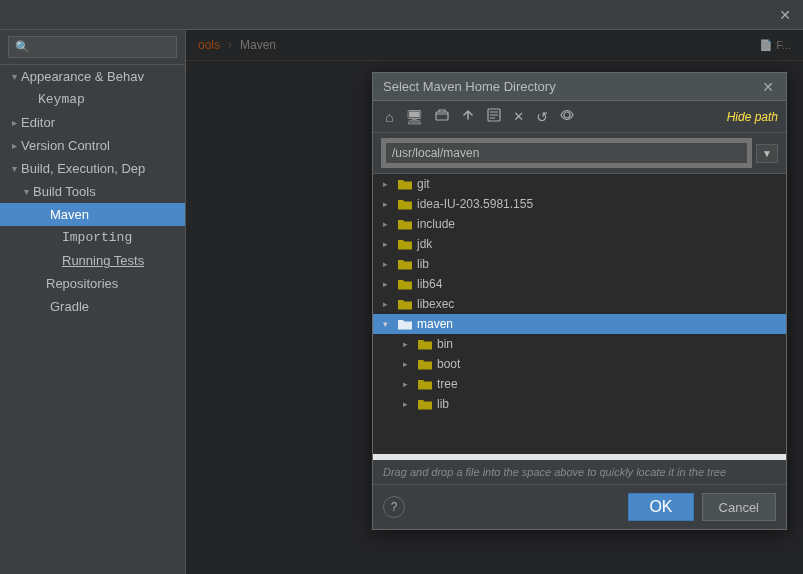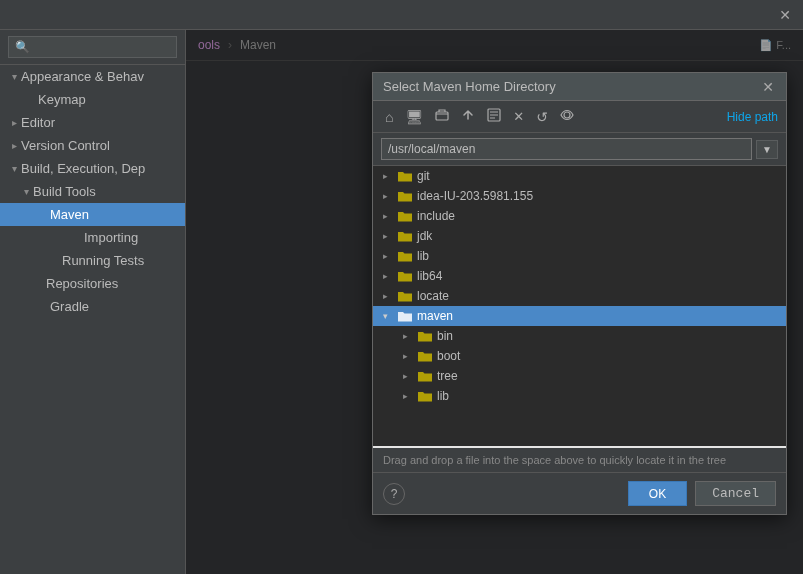--- a/index.html
+++ b/index.html
@@ -162,37 +162,38 @@
       background: none;
       border: none;
       color: #aaa;
       cursor: pointer;
       padding: 2px 4px;
       font-size: 14px;
       border-radius: 2px;
     }
     .hide-path-link {
       margin-left: auto;
-      color: #0ea5e9;
+      color: #fde047;
       cursor: pointer;
       font-size: 12px;
+      font-style: italic;
     }
 
     .path-bar {
       display: flex;
       align-items: center;
       padding: 5px 8px;
       border-bottom: 1px solid #555;
       background: #3c3f41;
       gap: 4px;
     }
     .path-input {
       flex: 1;
       background: #45494a;
-      border: 1px solid #737373;
+      border: 5px solid #737373;
       color: #bbb;
       padding: 3px 6px;
       font-size: 12px;
       outline: none;
     }
     .path-dropdown-btn {
       background: #45494a;
       border: 1px solid #5a5d5e;
       color: #bbb;
       padding: 3px 5px;
@@ -220,21 +221,22 @@
     }
     .tree-item.selected { background: #4a88c7; color: #fff; }
 
     .tree-chevron { font-size: 9px; color: #888; width: 10px; }
     .tree-chevron.open { color: #ccc; }
 
     .drag-drop-hint {
       padding: 6px 10px;
       color: #888;
       font-size: 11px;
-      border-top: 2px solid #e5e5e5;
+      font-style: italic;
+      border-top: 6px solid #e5e5e5;
       background: #3c3f41;
     }
 
     .dialog-footer {
       display: flex;
       align-items: center;
       justify-content: space-between;
       padding: 8px 10px;
       border-top: 1px solid #555;
       background: #3c3f41;
@@ -255,30 +257,29 @@
     .footer-actions {
       display: flex;
       gap: 8px;
     }
     .btn-ok {
       background: #4a88c7;
       color: #fff;
       border: 1px solid #3a78b7;
       padding: 4px 20px;
       cursor: pointer;
-      font-size: 12px;
+      font-size: 16px;
     }
     .btn-cancel {
       background: #4b5254;
       color: #bbb;
       border: 1px solid #666;
       padding: 4px 16px;
       cursor: pointer;
       font-size: 13px;
-      font-family: Liberation Mono, monospace;
     }
 
     .status-bar {
       position: absolute;
       bottom: 0;
       left: 0;
       right: 0;
       background: #3c3f41;
       border-top: 1px solid #555;
       padding: 3px 10px;
@@ -309,21 +310,21 @@
     <div class="sidebar">
       <div class="search-box">
         <input class="search-input" type="text" placeholder="🔍" style="">
       </div>
 
       <div id="sidebar-items-container">
           <div class="sidebar-item" style="padding-left: 12px;">
             <span class="chevron">▾</span>
             <span>Appearance &amp; Behav</span>
           </div>
-          <div class="sidebar-item" style="padding-left: 24px;">
+          <div class="sidebar-item" style="padding-left: 24px; font-family: Liberation Mono, monospace;">
             <span style="width:10px;display:inline-block"></span>
             <span>Keymap</span>
           </div>
           <div class="sidebar-item" style="padding-left: 12px;">
             <span class="chevron">▸</span>
             <span>Editor</span>
           </div>
           <div class="sidebar-item" style="padding-left: 12px;">
             <span class="chevron">▸</span>
             <span>Version Control</span>
@@ -333,43 +334,43 @@
             <span>Build, Execution, Dep</span>
           </div>
           <div class="sidebar-item" style="padding-left: 24px;">
             <span class="chevron">▾</span>
             <span>Build Tools</span>
           </div>
           <div class="sidebar-item selected" style="padding-left: 36px;">
             <span style="width:10px;display:inline-block"></span>
             <span>Maven</span>
           </div>
-          <div class="sidebar-item" style="padding-left: 70px;">
+          <div class="sidebar-item" style="padding-left: 48px; font-family: Liberation Mono, monospace;">
             <span style="width:10px;display:inline-block"></span>
             <span>Importing</span>
           </div>
-          <div class="sidebar-item" style="padding-left: 48px;">
+          <div class="sidebar-item" style="padding-left: 48px; text-decoration: underline;">
             <span style="width:10px;display:inline-block"></span>
             <span>Running Tests</span>
           </div>
           <div class="sidebar-item" style="padding-left: 32px;">
             <span style="width:10px;display:inline-block"></span>
             <span>Repositories</span>
           </div>
           <div class="sidebar-item" style="padding-left: 36px;">
             <span style="width:10px;display:inline-block"></span>
             <span>Gradle</span>
           </div>
         </div>
     </div>
 
     <div class="main-content">
 
       <div class="content-header">
-        <span style="color:#f0abfc">ools</span>
+        <span style="color:#f97316">ools</span>
         <span class="breadcrumb-sep">›</span>
         <span style="color:#bbb">Maven</span>
         <span style="margin-left:auto; color:#aaa; font-size:11px">📄 F...</span>
       </div>
 
       <div class="dialog-overlay">
         <div class="dialog">
 
           <div class="dialog-title-bar">
             <span class="dialog-title">Select Maven Home Directory</span>
@@ -454,21 +455,21 @@
                 <svg width="16" height="14" viewBox="0 0 16 14" fill="none">
                   <path d="M1 3h5l1.5 1.5H15v8H1V3z" fill="#c8b400" opacity="0.85"></path>
                 </svg>
                 <span>lib64</span>
               </div>
               <div class="tree-item" style="padding-left: 10px;">
                 <span class="tree-chevron ">▸</span>
                 <svg width="16" height="14" viewBox="0 0 16 14" fill="none">
                   <path d="M1 3h5l1.5 1.5H15v8H1V3z" fill="#c8b400" opacity="0.85"></path>
                 </svg>
-                <span>locate</span>
+                <span>libexec</span>
               </div>
               <div class="tree-item selected" style="padding-left: 10px;">
                 <span class="tree-chevron open">▾</span>
                 <svg width="16" height="14" viewBox="0 0 16 14" fill="none">
                   <path d="M1 3h5l1.5 1.5H15v8H1V3z" fill="#fff" opacity="0.85"></path>
                 </svg>
                 <span>maven</span>
               </div>
               <div class="tree-item" style="padding-left: 30px;">
                 <span class="tree-chevron ">▸</span>

